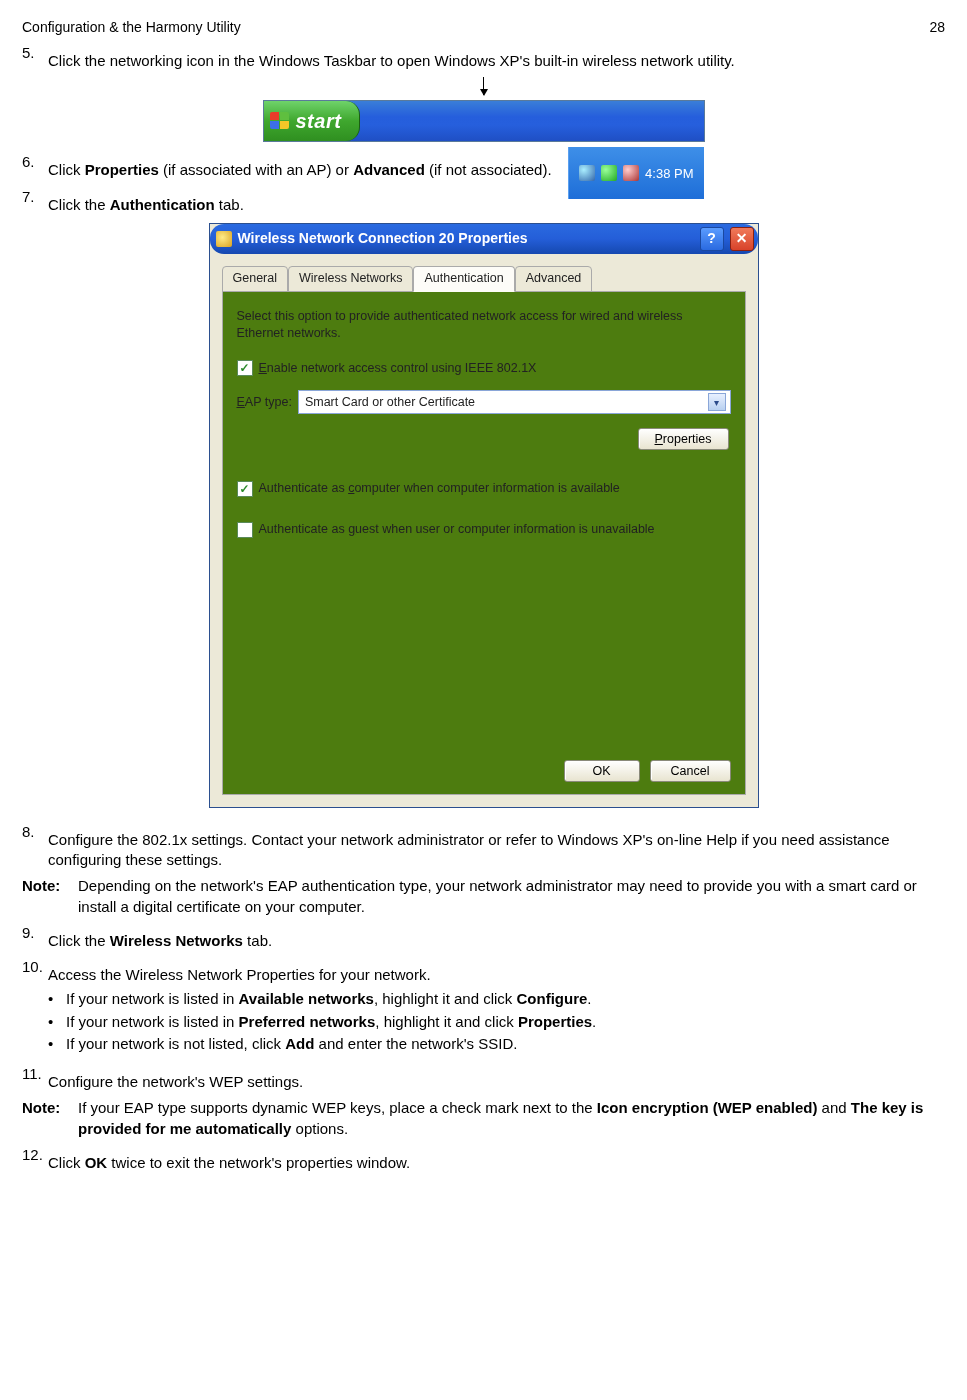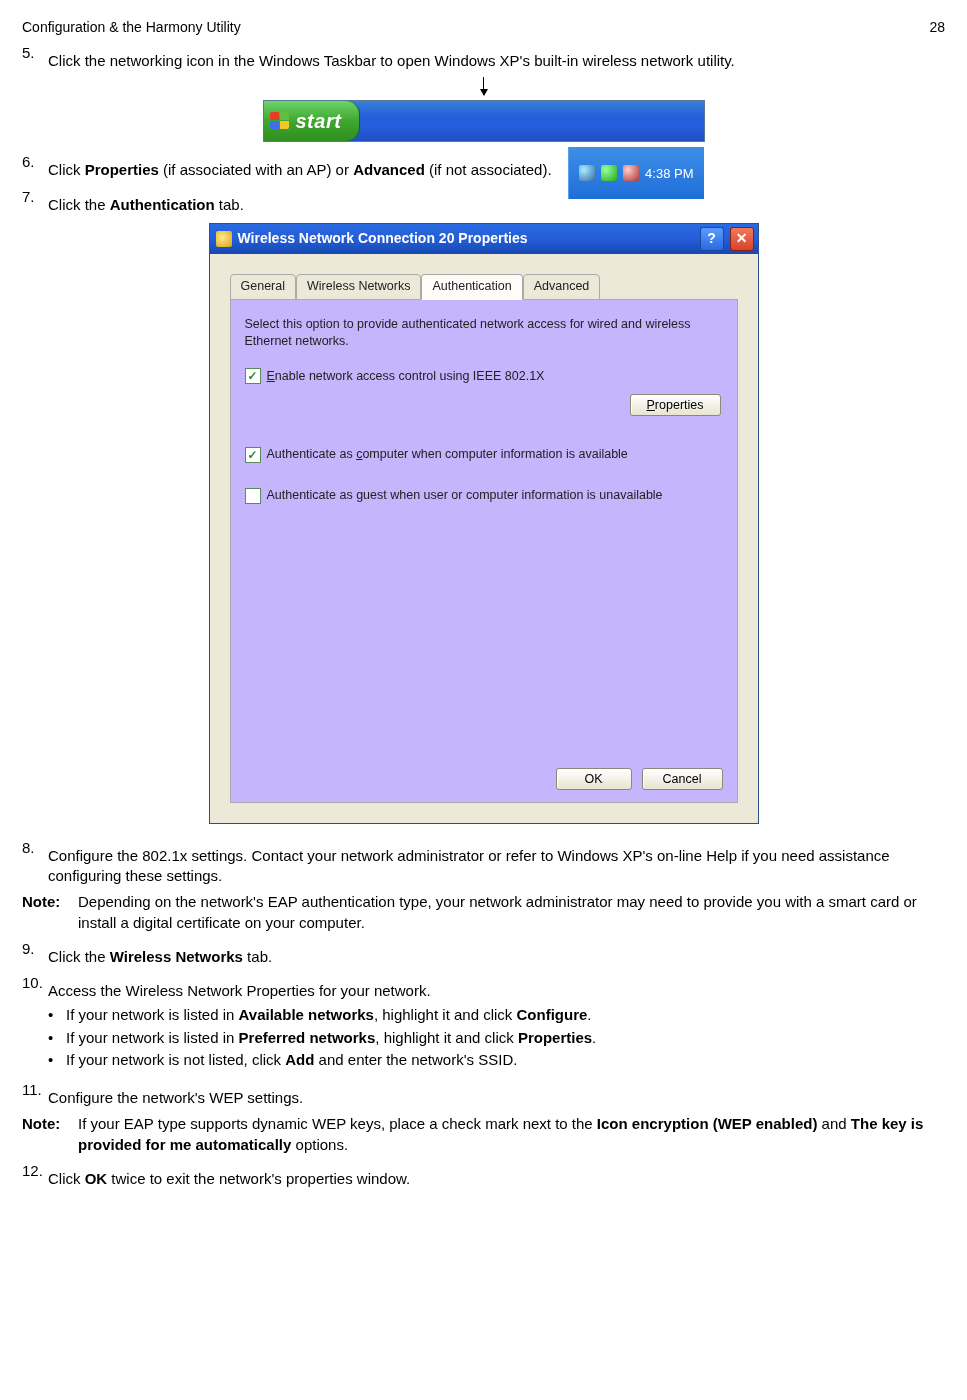--- a/index.html
+++ b/index.html
@@ -116,58 +116,59 @@
   .titlebar {
     display: flex;
     align-items: center;
     height: 30px;
     background: linear-gradient(to bottom, #2a6ae0 0%, #245ed8 50%, #1548b0 100%);
     padding: 0 4px 0 6px;
     color: #fff;
     font-weight: 700;
     font-size: 14px;
     gap: 6px;
+    border-radius: 14px;
   }
   .titlebar .spacer { flex: 1; }
   .titlebar .tbtn {
     width: 22px; height: 22px;
     border-radius: 3px;
     display: flex; align-items: center; justify-content: center;
     font-weight: 700;
     font-size: 14px;
     color: #fff;
   }
   .tbtn.help { background: linear-gradient(to bottom,#5a9cff,#2a6ae0); border:1px solid #1a48a0;}
   .tbtn.close { background: linear-gradient(to bottom,#f07a5a,#d8432a); border:1px solid #8a2010;}
   .title-icon {
     width: 16px; height: 16px;
     background: radial-gradient(circle at 40% 40%, #ffeb88, #d8a020);
     border-radius: 2px;
   }
-  .dialog-inner { padding: 20px; font-family: Tahoma, sans-serif; font-size: 12.5px; color:#222; }
+  .dialog-inner { padding: 12px; font-family: Tahoma, sans-serif; font-size: 12.5px; color:#222; }
   .tabs-row { display: flex; margin-bottom: -1px; }
   .tab {
     padding: 3px 10px 4px 10px;
     border: 1px solid #aaa;
     background: #ece9d8;
     border-top-left-radius: 4px;
     border-top-right-radius: 4px;
     font-size: 12.5px;
     margin-right: 0px;
     border-bottom: 1px solid #aaa;
     position: relative;
   }
   .tab.active {
     background: #fdfcf8;
     border-bottom: 1px solid #fdfcf8;
     z-index: 2;
   }
   .tab-panel {
     border: 1px solid #aaa;
-    background: #c4b5fd;
+    background: #4d7c0f;
     padding: 16px 14px;
     min-height: 470px;
     position: relative;
   }
   .intro { margin-bottom: 18px; line-height: 1.35; }
   .chk-row { display: flex; align-items: center; gap: 6px; margin: 10px 0; }
   .chk {
     width: 14px; height: 14px;
     border: 1px solid #5a8a5a;
     background: #fff;
@@ -288,20 +289,29 @@
 
         <div class="intro">Select this option to provide authenticated network access for wired and wireless Ethernet networks.</div>
 
         <div class="chk-row">
           <span class="chk">✓</span>
           <span>
             <span class="underline-letter">E</span><span>nable network access control using IEEE 802.1X</span>
           </span>
         </div>
 
+        <div class="row">
+          <span>
+            <span class="underline-letter">E</span><span>AP type:</span>
+          </span>
+          <div class="combo">
+            <span>Smart Card or other Certificate</span>
+            <span class="dd">▾</span>
+          </div>
+        </div>
 
         <div class="props-row">
           <button class="xp-btn">
             <span class="underline-letter">P</span><span>roperties</span>
           </button>
         </div>
 
         <div class="chk-row">
           <span class="chk">✓</span>
           <span>

